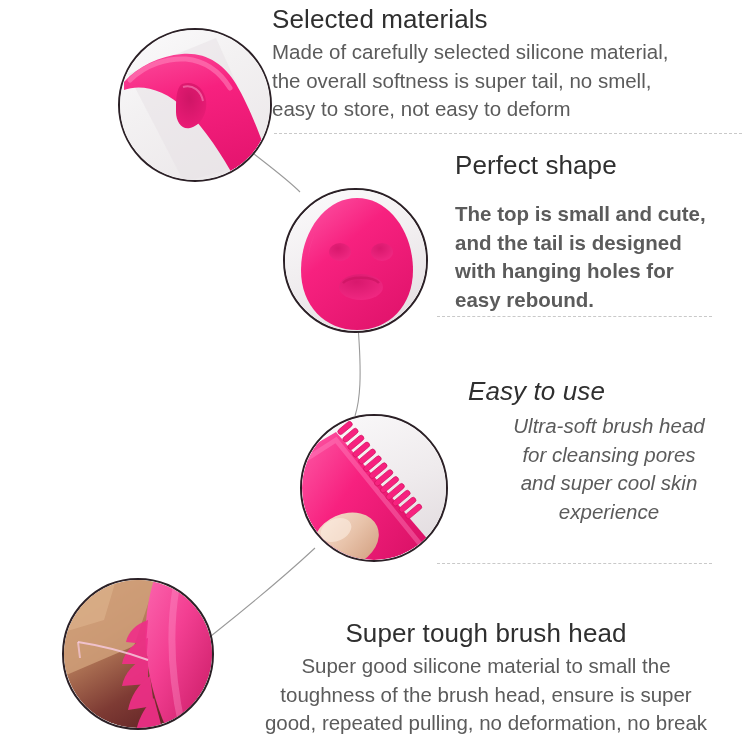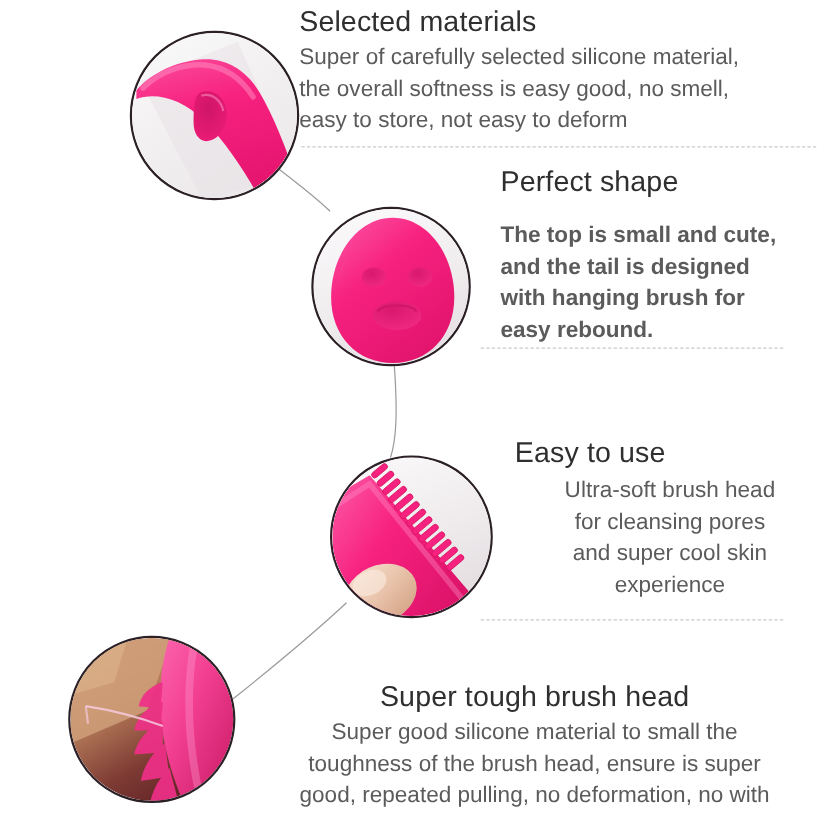--- a/index.html
+++ b/index.html
@@ -216,51 +216,51 @@
         <path d="M14,62 L16,78" fill="none" stroke="#f6c9dd" stroke-width="2" opacity="0.7"></path>
 
         <path d="M112,8 C106,44 106,92 118,146" fill="none" stroke="#ff9fcd" stroke-width="7" opacity="0.35" stroke-linecap="round"></path>
       </svg>
     </div>
   </div>
 
   <div class="block" style="left:272px;top:4px;width:478px;">
     <div class="heading">Selected materials</div>
     <div class="body" style="margin-top:4px;">
-      <p>Super of carefully selected silicone material,</p>
-      <p>the overall softness is easy good, no smell,</p>
+      <p>Made of carefully selected silicone material,</p>
+      <p>the overall softness is super tail, no smell,</p>
       <p>easy to store, not easy to deform</p>
     </div>
   </div>
   <div class="rule" style="left:274px;top:133px;width:468px;"></div>
 
   <div class="block" style="left:455px;top:150px;width:295px;">
     <div class="heading">Perfect shape</div>
     <div class="body" style="margin-top:20px;font-weight:bold;">
       <p>The top is small and cute,</p>
       <p>and the tail is designed</p>
-      <p>with hanging brush for</p>
+      <p>with hanging holes for</p>
       <p>easy rebound.</p>
     </div>
   </div>
   <div class="rule" style="left:437px;top:316px;width:275px;"></div>
 
-  <div class="block" style="left:468px;top:396px;width:282px;">
+  <div class="block" style="left:468px;top:376px;width:282px;font-style:italic;">
     <div class="heading">Easy to use</div>
     <div class="body" style="margin-top:6px;text-align:center;">
       <p>Ultra-soft brush head</p>
       <p>for cleansing pores</p>
       <p>and super cool skin</p>
       <p>experience</p>
     </div>
   </div>
   <div class="rule" style="left:437px;top:563px;width:275px;"></div>
 
   <div class="block" style="left:222px;top:618px;width:528px;text-align:center;">
     <div class="heading">Super tough brush head</div>
     <div class="body" style="margin-top:4px;">
       <p>Super good silicone material to small the</p>
       <p>toughness of the brush head, ensure is super</p>
-      <p>good, repeated pulling, no deformation, no with</p>
+      <p>good, repeated pulling, no deformation, no break</p>
     </div>
   </div>
 
 </div>
 
 </body></html>

